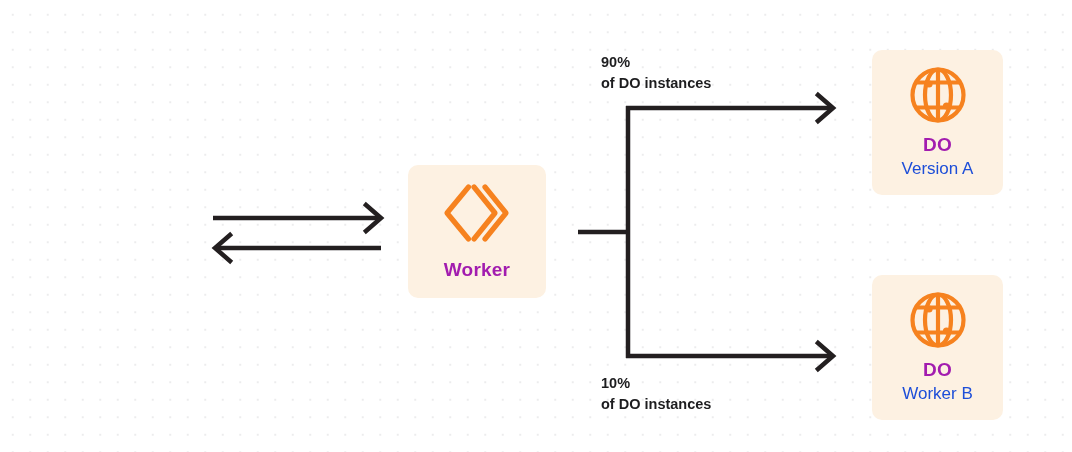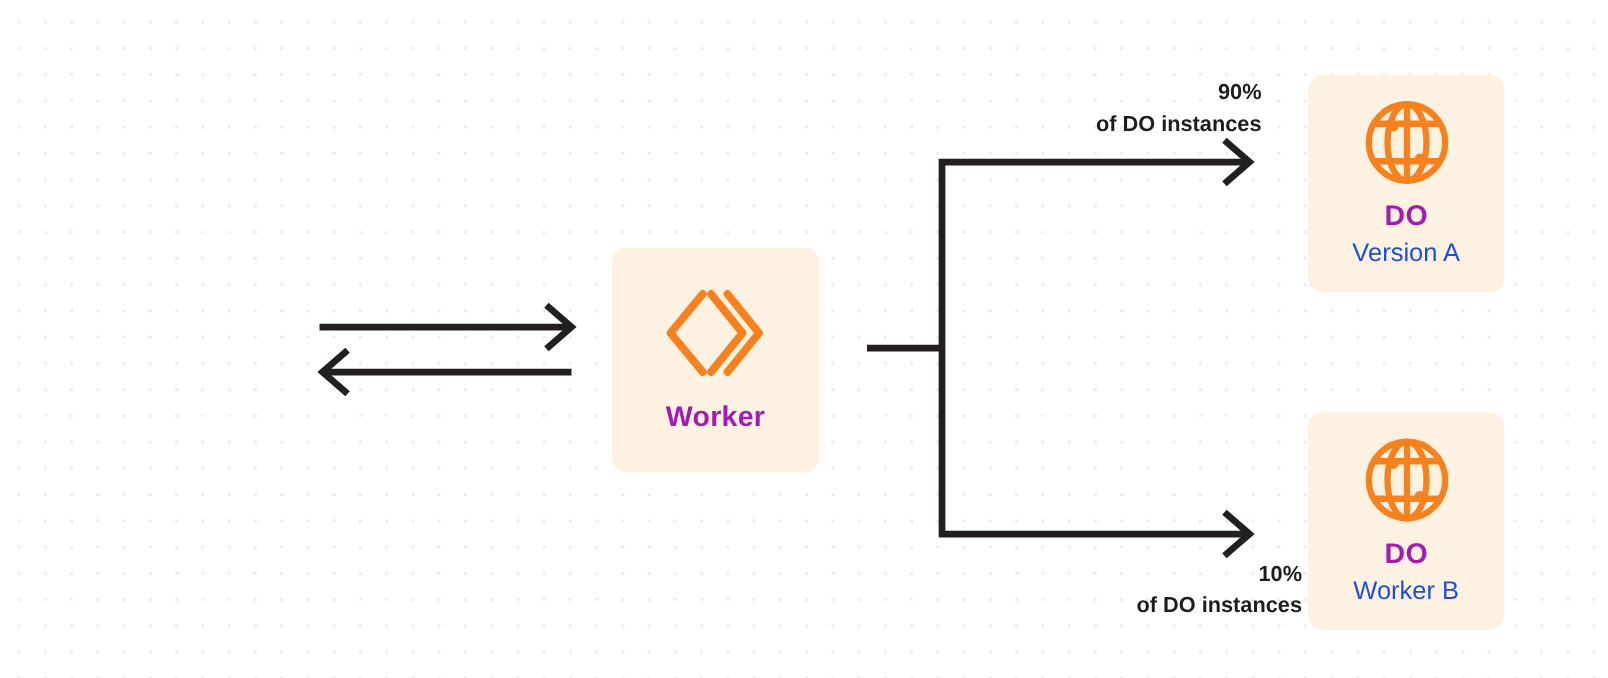--- a/index.html
+++ b/index.html
@@ -37,21 +37,21 @@
     left: 42px;
     top: 168px;
     width: 143px;
     height: 131px;
     background: #f4f5f7;
   }
   .node-worker {
     left: 408px;
     top: 165px;
     width: 138px;
-    height: 150px;
+    height: 133px;
     background: #fdf1e2;
   }
   .node-do-a {
     left: 872px;
     top: 50px;
     width: 131px;
     height: 145px;
     background: #fdf1e2;
   }
   .node-do-b {
@@ -89,34 +89,34 @@
     left: 0;
     top: 0;
     width: 1072px;
     height: 452px;
     pointer-events: none;
   }
 
   
   .edge-label {
     position: absolute;
-    text-align: right;
+    text-align: left;
     font-size: 14.5px;
     font-weight: bold;
     color: #1d1d1f;
     line-height: 1.45;
     white-space: nowrap;
   }
   .edge-label-top {
     left: 601px;
     top: 52px;
     width: 240px;
   }
   .edge-label-bottom {
-    left: 628px;
+    left: 601px;
     top: 373px;
     width: 240px;
   }
 </style>
 </head>
 <body>
 
 <div id="canvas">
 
   <svg id="wires" viewBox="0 0 1072 452" xmlns="http://www.w3.org/2000/svg">

